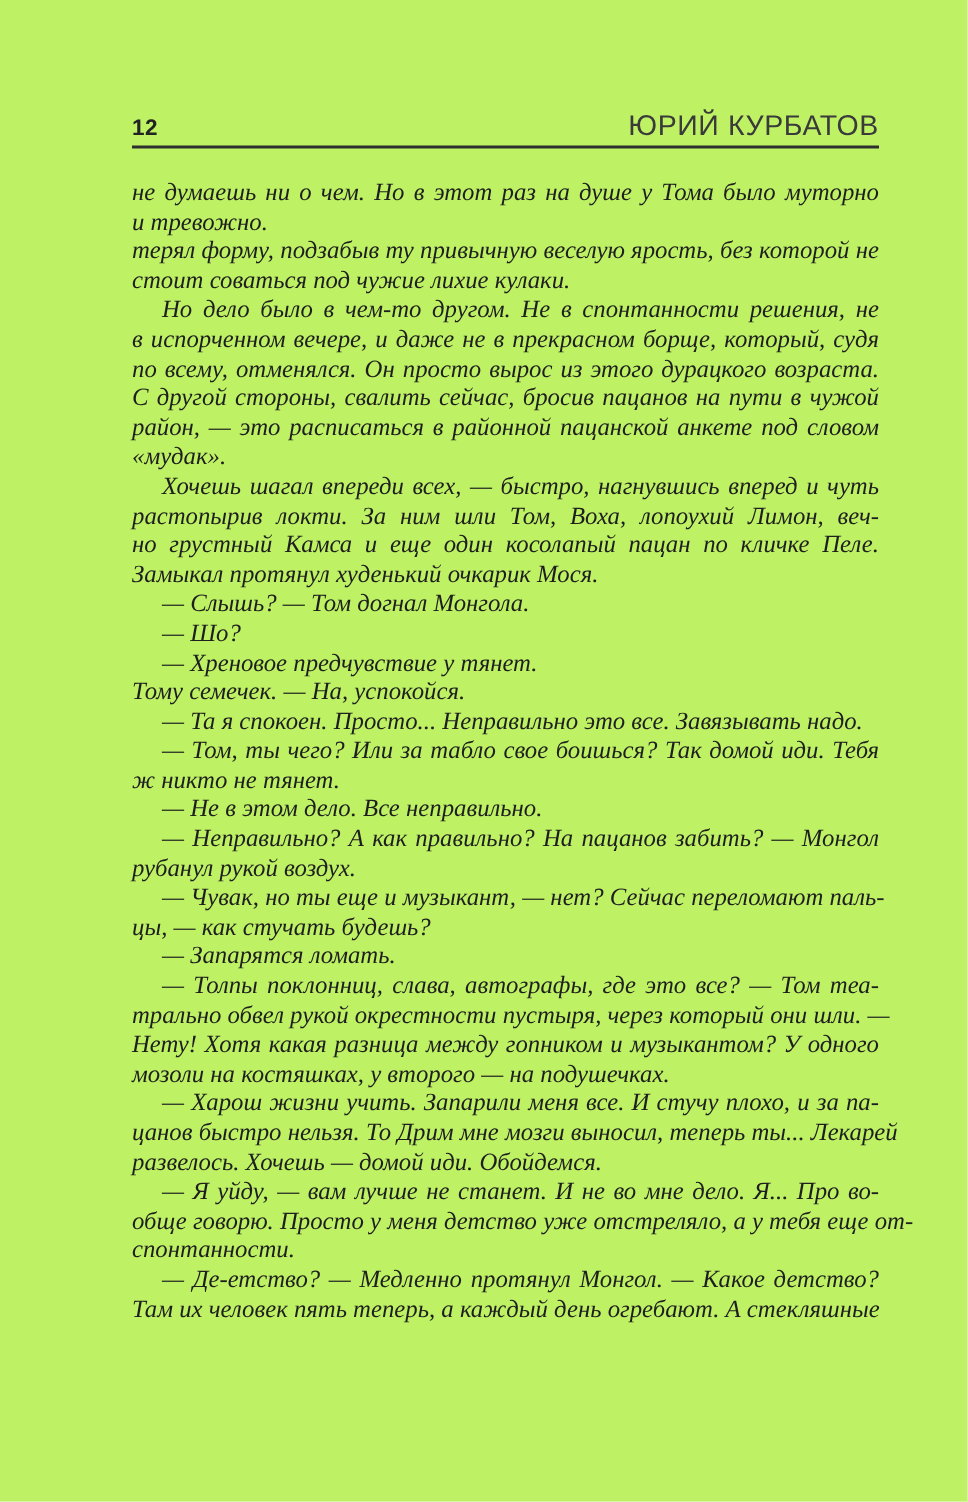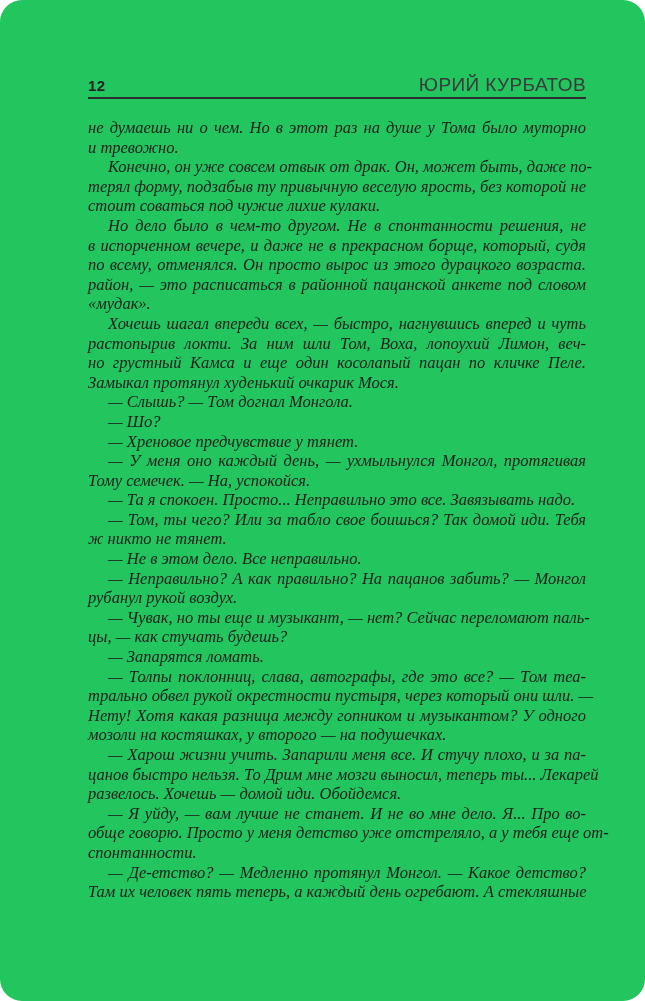--- a/index.html
+++ b/index.html
@@ -11,22 +11,21 @@
     width: 645px;
     height: 1001px;
     position: relative;
     font-family: "Liberation Serif", "DejaVu Serif", serif;
     color: #1e1e1e;
     overflow: hidden;
   }
   .page {
     position: absolute;
     inset: 0;
-    background: #22c55e;
-    border-radius: 22px;
+    background: #bef264;
   }
   .header {
     position: absolute;
     top: 74px;
     left: 88px;
     width: 498px;
     display: flex;
     justify-content: space-between;
     align-items: baseline;
     font-family: "Liberation Sans", "DejaVu Sans", sans-serif;
@@ -81,36 +80,35 @@
   <div class="header">
     <span class="page-number">12</span>
     <span class="running-title">ЮРИЙ КУРБАТОВ</span>
   </div>
 
   <div class="header-rule"></div>
 
   <div class="text-block">
       <div class="line">не думаешь ни о чем. Но в этот раз на душе у Тома было муторно</div>
       <div class="line para-end">и тревожно.</div>
-      <div class="line first-indent">Конечно, он уже совсем отвык от драк. Он, может быть, даже по-</div>
       <div class="line">терял форму, подзабыв ту привычную веселую ярость, без которой не</div>
       <div class="line para-end">стоит соваться под чужие лихие кулаки.</div>
       <div class="line first-indent">Но дело было в чем-то другом. Не в спонтанности решения, не</div>
       <div class="line">в испорченном вечере, и даже не в прекрасном борще, который, судя</div>
       <div class="line">по всему, отменялся. Он просто вырос из этого дурацкого возраста.</div>
+      <div class="line">С другой стороны, свалить сейчас, бросив пацанов на пути в чужой</div>
       <div class="line">район, — это расписаться в районной пацанской анкете под словом</div>
       <div class="line para-end">«мудак».</div>
       <div class="line first-indent">Хочешь шагал впереди всех, — быстро, нагнувшись вперед и чуть</div>
       <div class="line">растопырив локти. За ним шли Том, Воха, лопоухий Лимон, веч-</div>
       <div class="line">но грустный Камса и еще один косолапый пацан по кличке Пеле.</div>
       <div class="line para-end">Замыкал протянул худенький очкарик Мося.</div>
       <div class="line first-indent para-end">— Слышь? — Том догнал Монгола.</div>
       <div class="line first-indent para-end">— Шо?</div>
       <div class="line first-indent para-end">— Хреновое предчувствие у тянет.</div>
-      <div class="line first-indent">— У меня оно каждый день, — ухмыльнулся Монгол, протягивая</div>
       <div class="line para-end">Тому семечек. — На, успокойся.</div>
       <div class="line first-indent para-end">— Та я спокоен. Просто... Неправильно это все. Завязывать надо.</div>
       <div class="line first-indent">— Том, ты чего? Или за табло свое боишься? Так домой иди. Тебя</div>
       <div class="line para-end">ж никто не тянет.</div>
       <div class="line first-indent para-end">— Не в этом дело. Все неправильно.</div>
       <div class="line first-indent">— Неправильно? А как правильно? На пацанов забить? — Монгол</div>
       <div class="line para-end">рубанул рукой воздух.</div>
       <div class="line first-indent">— Чувак, но ты еще и музыкант, — нет? Сейчас переломают паль-</div>
       <div class="line para-end">цы, — как стучать будешь?</div>
       <div class="line first-indent para-end">— Запарятся ломать.</div>

